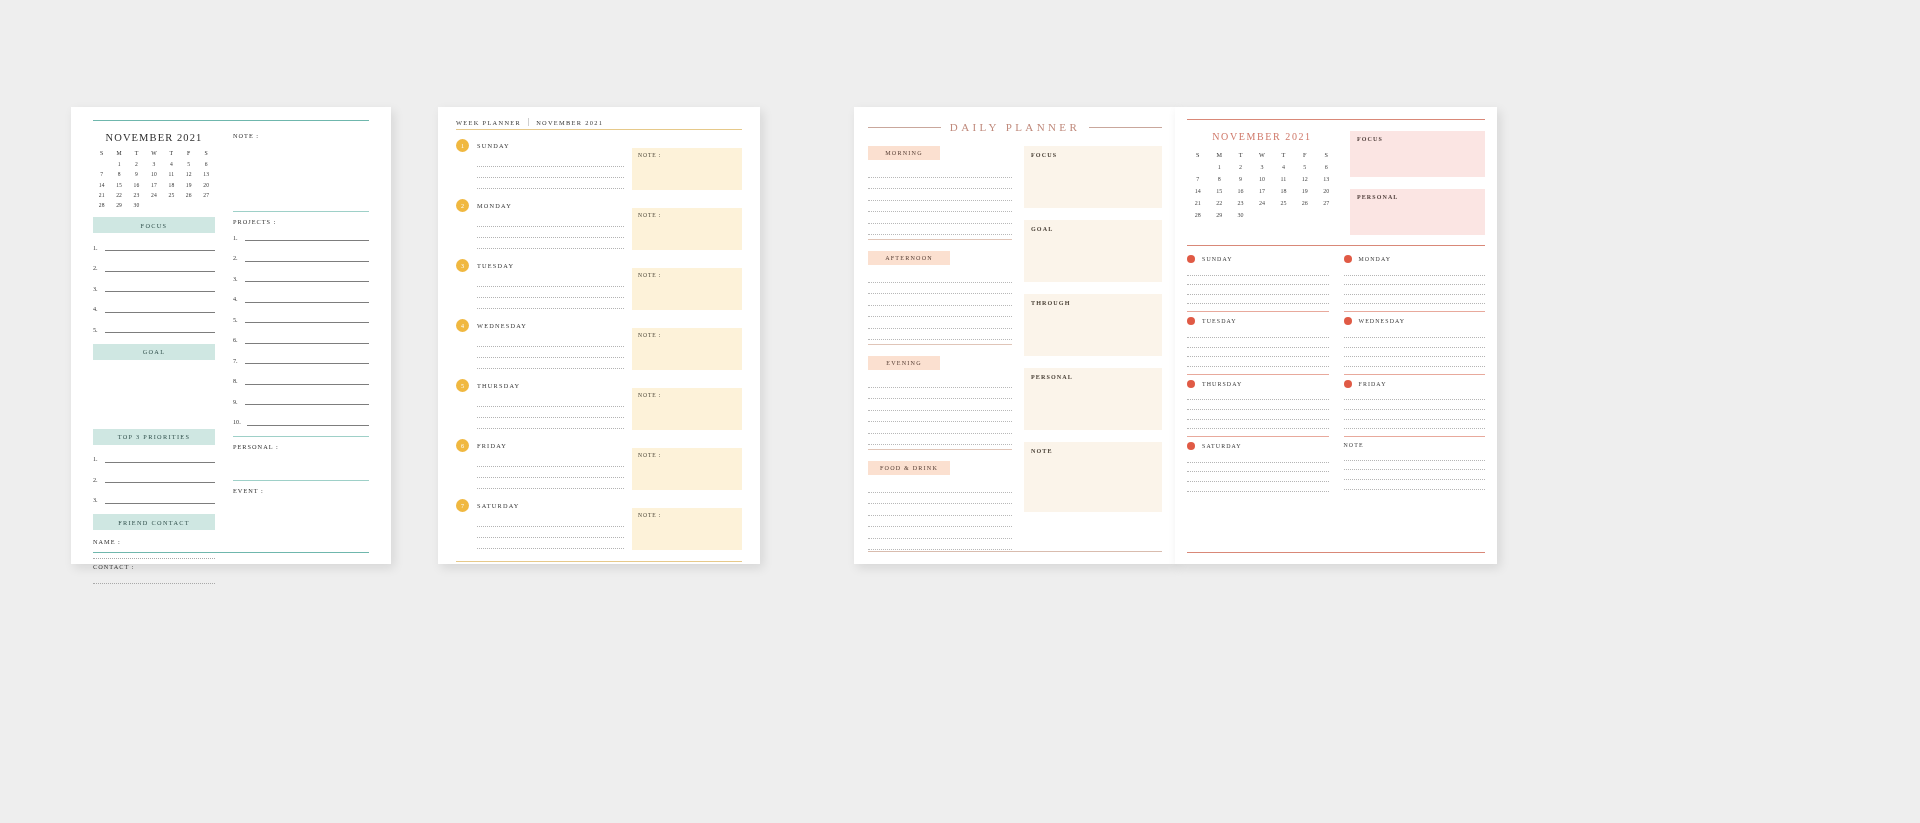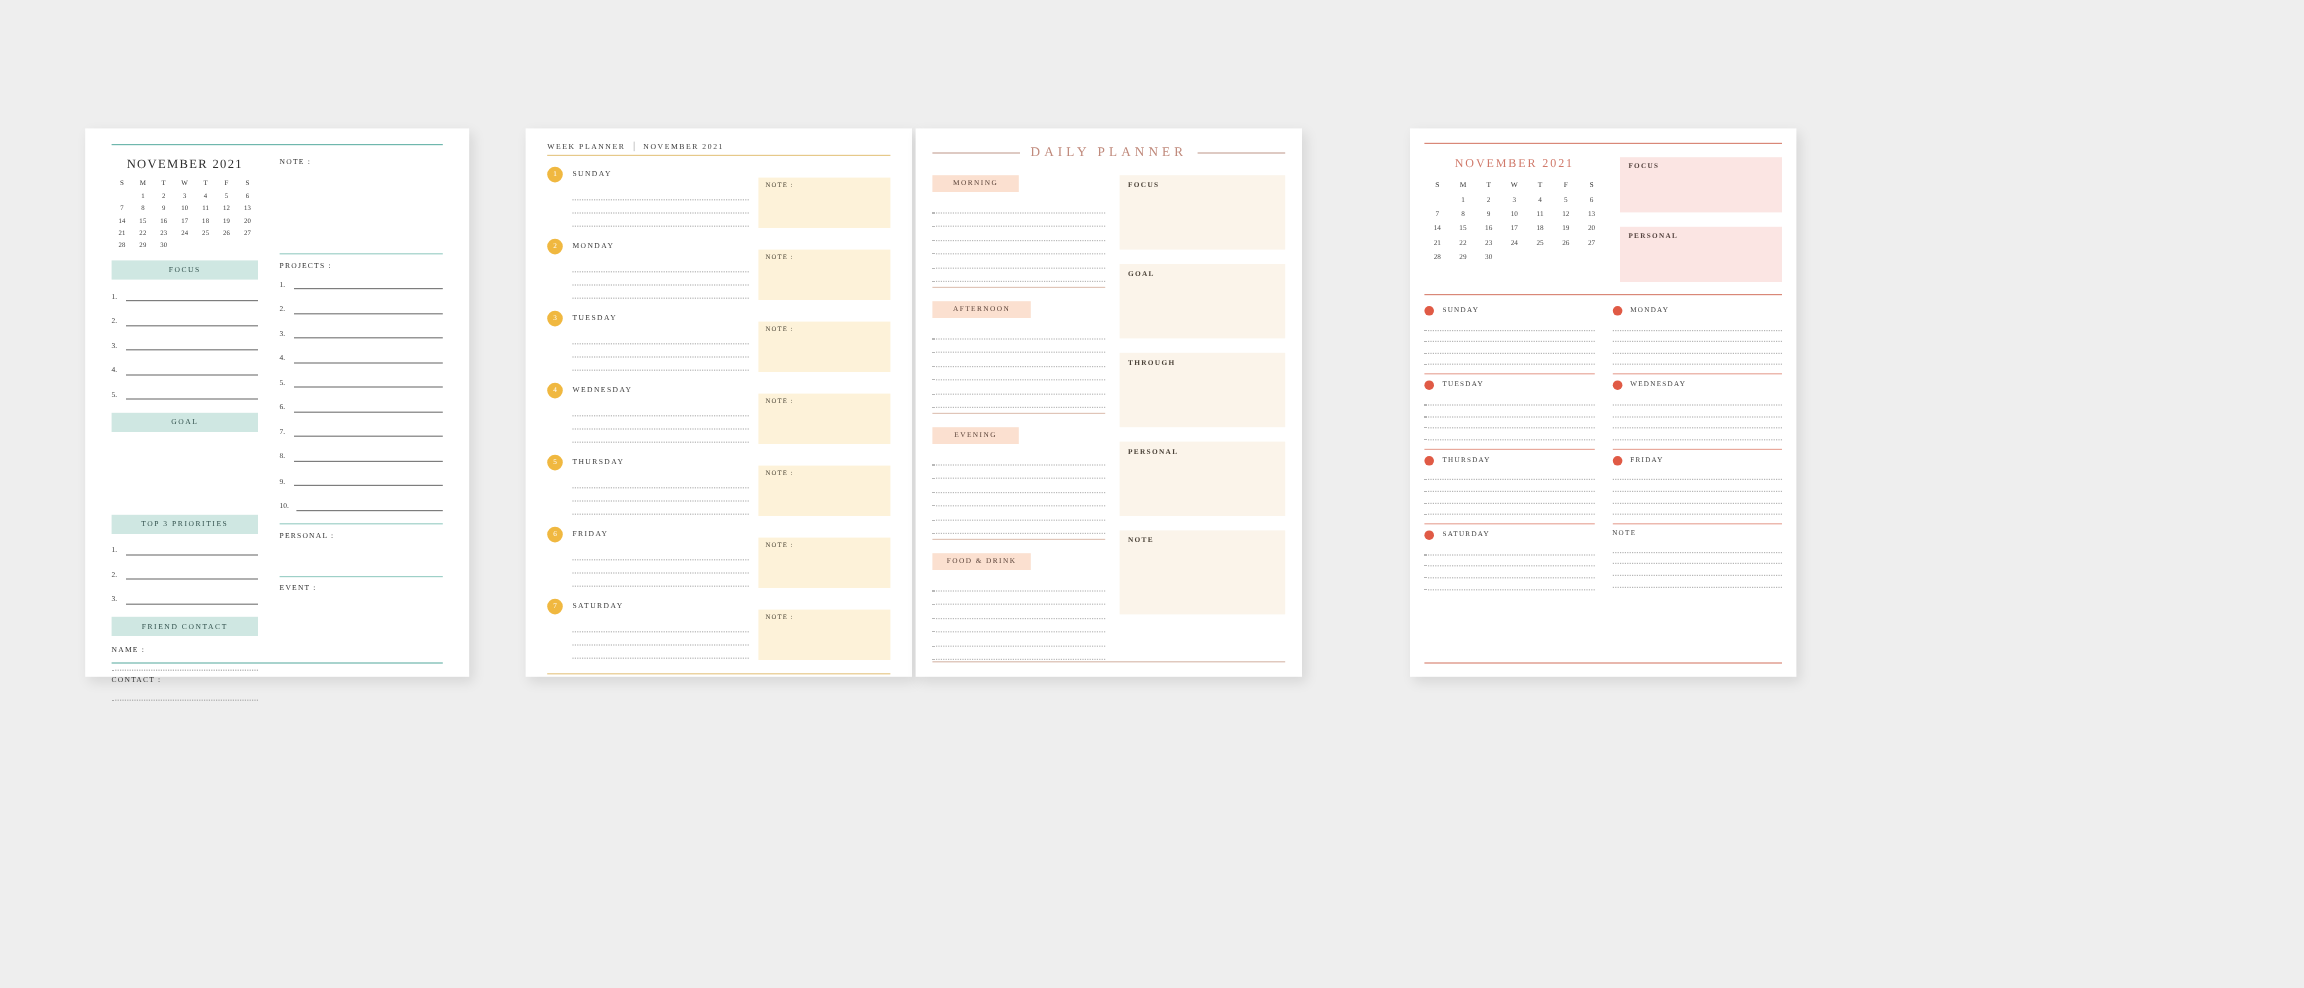--- a/index.html
+++ b/index.html
@@ -12,21 +12,21 @@
   .stage{position:relative;width:1920px;height:823px;}
 
   .sheet{
     position:absolute;
     background:#ffffff;
     box-shadow:3px 4px 10px rgba(0,0,0,0.10);
   }
   
   #panel1{left:71px;top:107px;width:320px;height:457px;}
   #panel2{left:438px;top:107px;width:322px;height:457px;}
-  #panel3{left:763px;top:107px;width:322px;height:457px;}
+  #panel3{left:854px;top:107px;width:322px;height:457px;}
   #panel4{left:1175px;top:107px;width:322px;height:457px;}
 
   .pad{position:absolute;left:0;top:0;right:0;bottom:0;}
 
   
   .p1{padding:0 22px;box-sizing:border-box;}
   .rule-teal{height:1px;background:#6fb7ad;}
   .rule-teal-soft{height:1px;background:#9ed0c8;}
   .p1-top{margin-top:13px;}
   .p1-cols{display:flex;gap:18px;margin-top:11px;}

